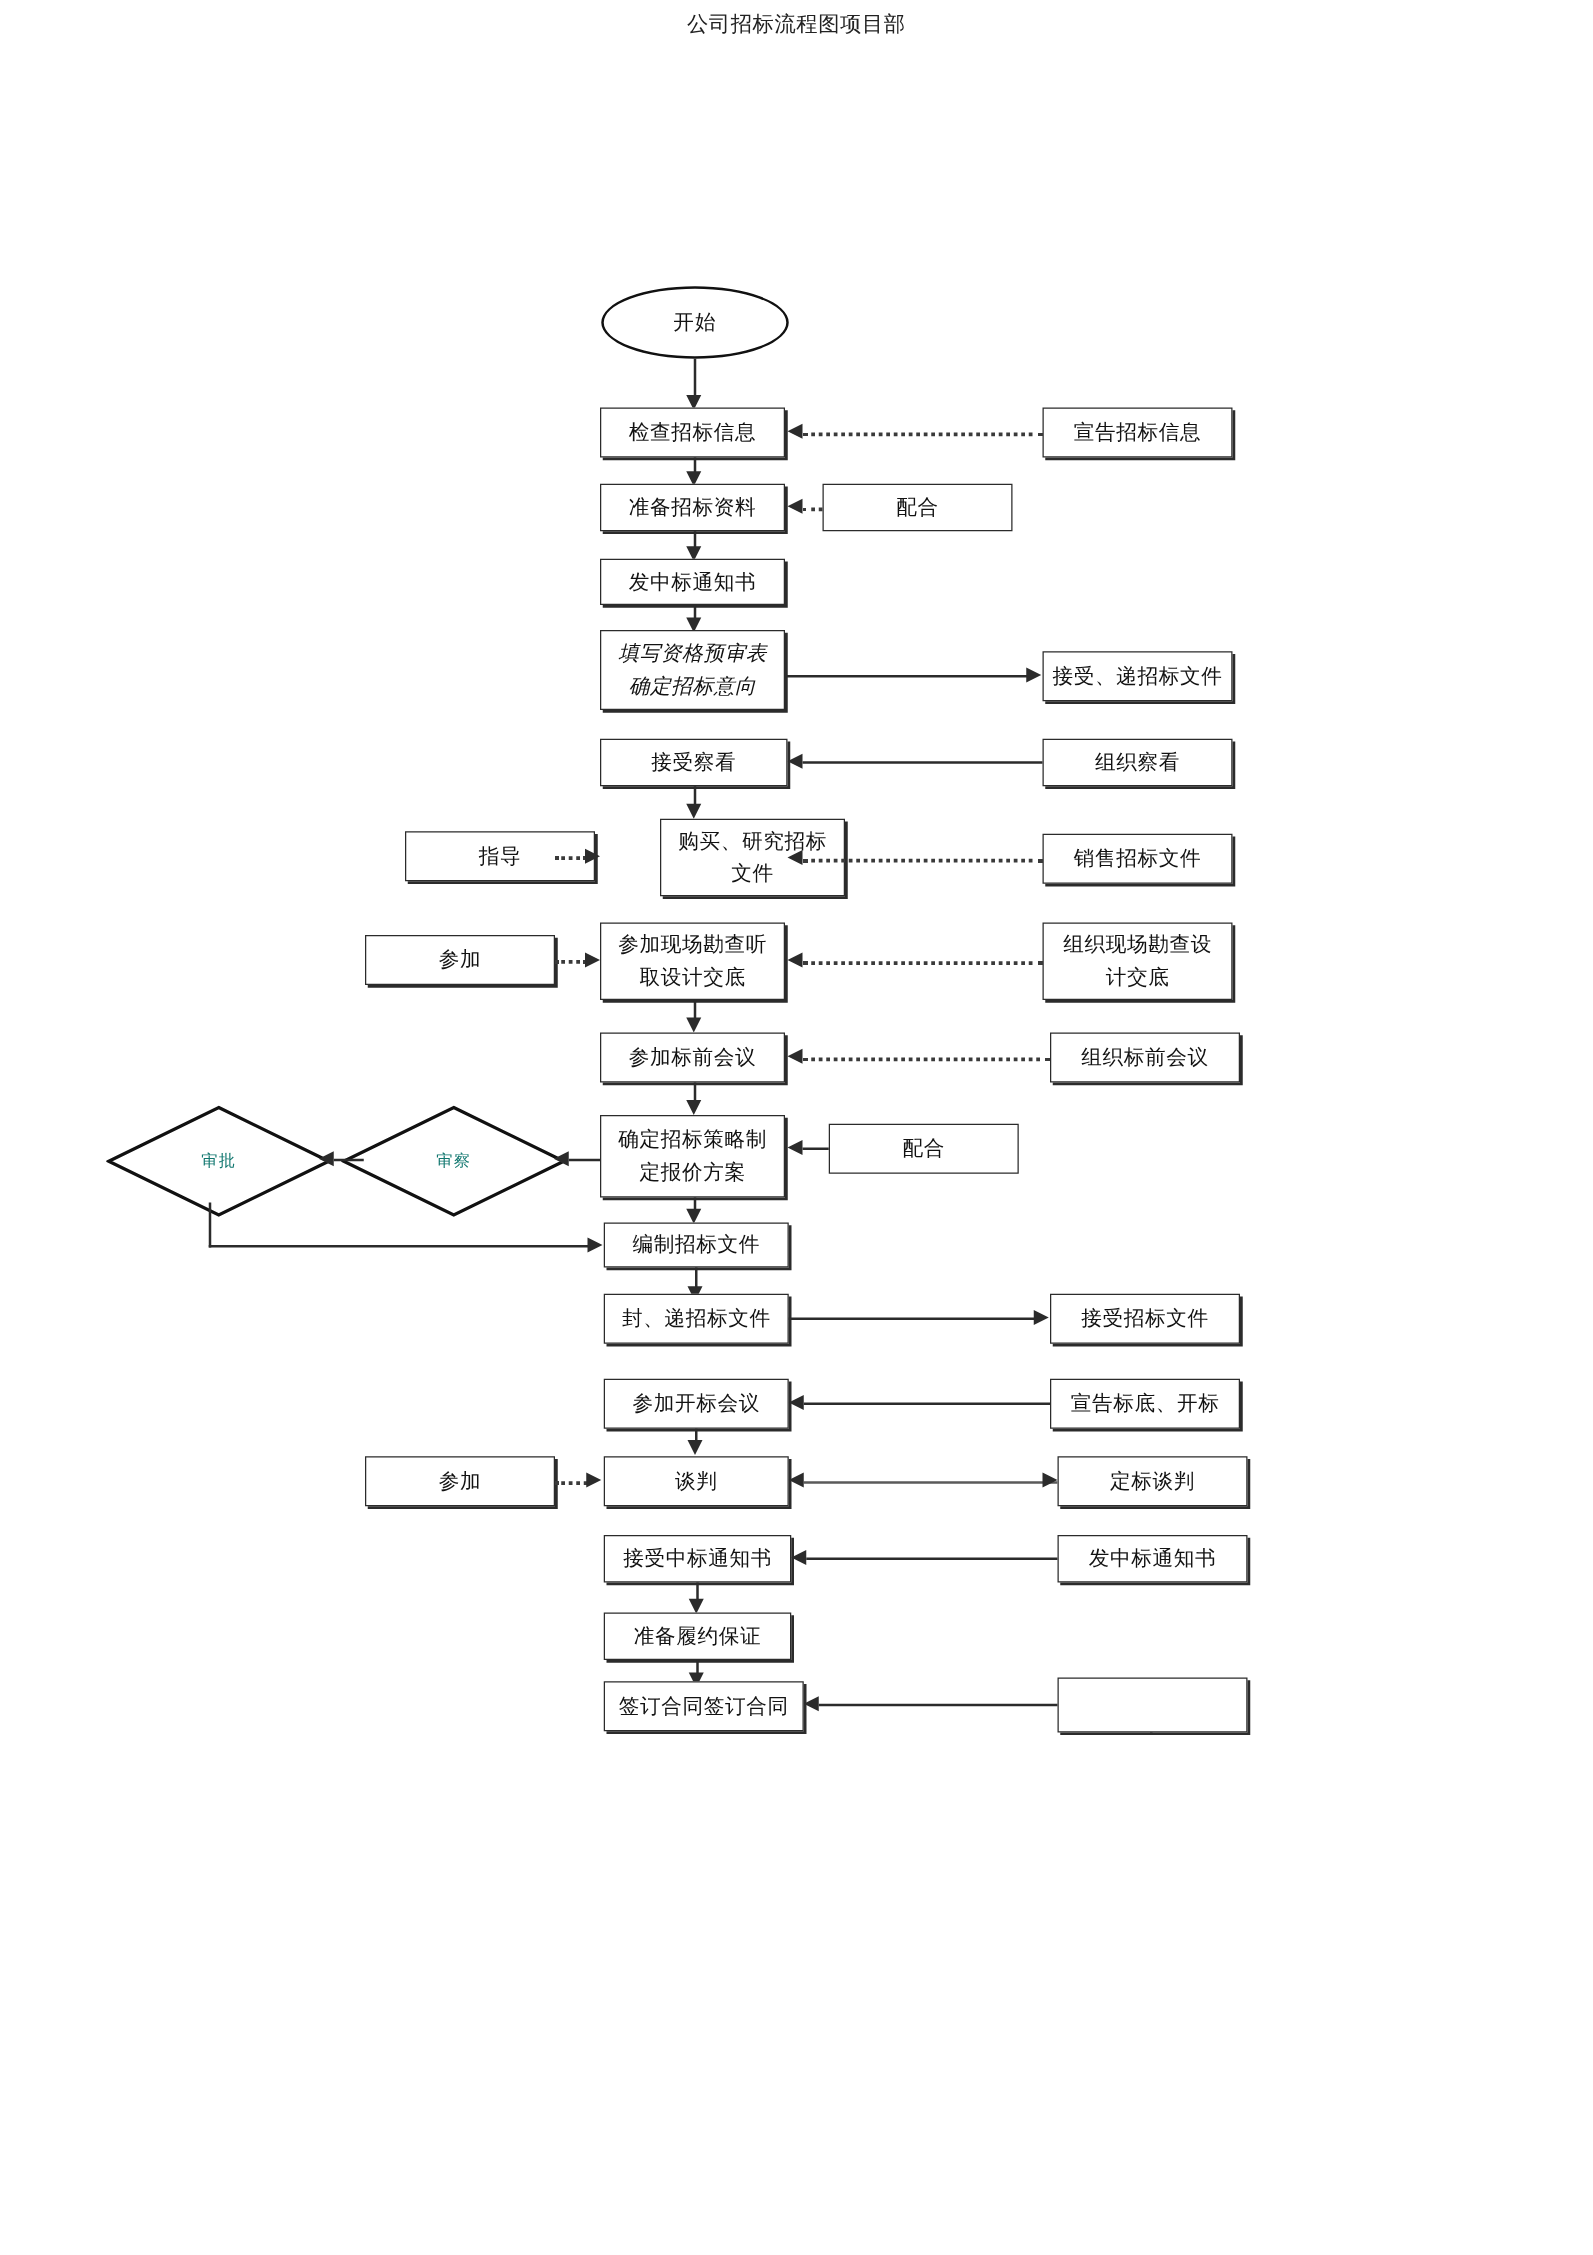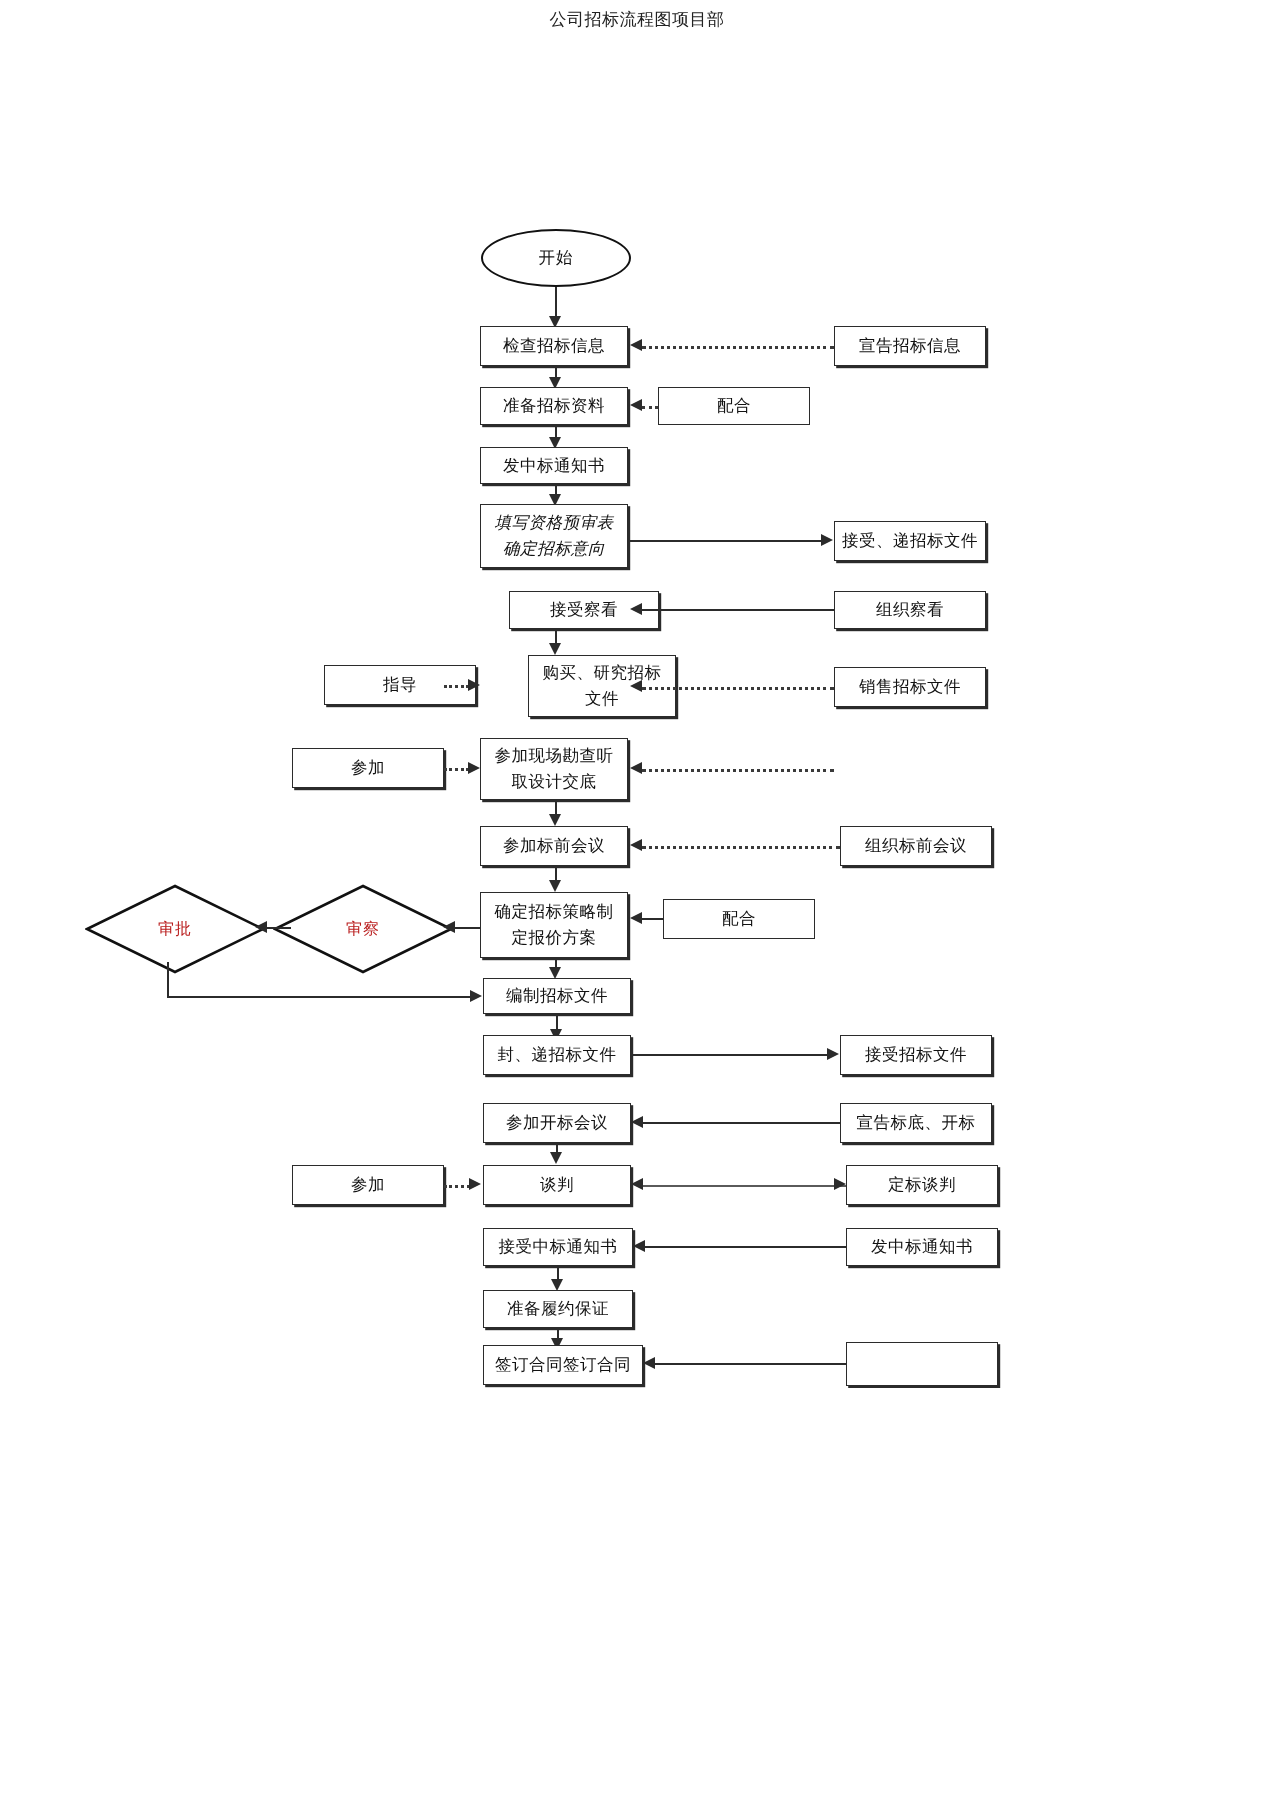--- a/index.html
+++ b/index.html
@@ -73,22 +73,22 @@
     align-items:center;
     justify-content:center;
   }
   .diamond-wrap .dshape{
     position:absolute;
     left:0;top:0;
     width:100%;height:100%;
   }
   .diamond-wrap .dtext{
     position:relative;
-    font-size:16px;
-    color:#b91c1c;
+    font-size:13px;
+    color:#0f766e;
     letter-spacing:1px;
     z-index:2;
   }
 
   
   .ln{position:absolute;background:#2b2b2b;}
   .ln.h{height:1.7px;}
   .ln.v{width:1.7px;}
   .ln.thin{background:#5a5a5a;}
 
@@ -134,21 +134,21 @@
     <span class="lbl">发中标通知书</span>
   </div>
   <div class="ln v" style="left:555px;top:484px;height:15px;"></div>
   <div class="ah down" style="left:549px;top:494px;"></div>
 
   <div class="node" style="left:480px;top:504px;width:148px;height:64px;font-style:italic;">
     <span class="lbl">填写资格预审表
 确定招标意向</span>
   </div>
 
-  <div class="node" style="left:480px;top:591px;width:150px;height:38px;margin-left:29px;">
+  <div class="node" style="left:480px;top:591px;width:150px;height:38px;">
     <span class="lbl">接受察看</span>
   </div>
   <div class="ln v" style="left:555px;top:629px;height:20px;"></div>
   <div class="ah down" style="left:549px;top:643px;"></div>
 
   <div class="node" style="left:480px;top:655px;width:148px;height:62px;margin-left:48px;">
     <span class="lbl">购买、研究招标
 文件</span>
   </div>
 
@@ -231,20 +231,24 @@
   </div>
   <div class="ln h" style="left:642px;top:609px;width:192px;"></div>
   <div class="ah left" style="left:630px;top:603px;"></div>
 
   <div class="node" style="left:834px;top:667px;width:152px;height:40px;">
     <span class="lbl">销售招标文件</span>
   </div>
   <div class="dln h" style="left:642px;top:687px;width:192px;"></div>
   <div class="ah left" style="left:630px;top:680px;"></div>
 
+  <div class="node" style="left:834px;top:738px;width:152px;height:62px;">
+    <span class="lbl">组织现场勘查设
+计交底</span>
+  </div>
   <div class="dln h" style="left:642px;top:769px;width:192px;"></div>
   <div class="ah left" style="left:630px;top:762px;"></div>
 
   <div class="node" style="left:840px;top:826px;width:152px;height:40px;">
     <span class="lbl">组织标前会议</span>
   </div>
   <div class="dln h" style="left:642px;top:846px;width:198px;"></div>
   <div class="ah left" style="left:630px;top:839px;"></div>
 
   <div class="node noshadow" style="left:663px;top:899px;width:152px;height:40px;">

